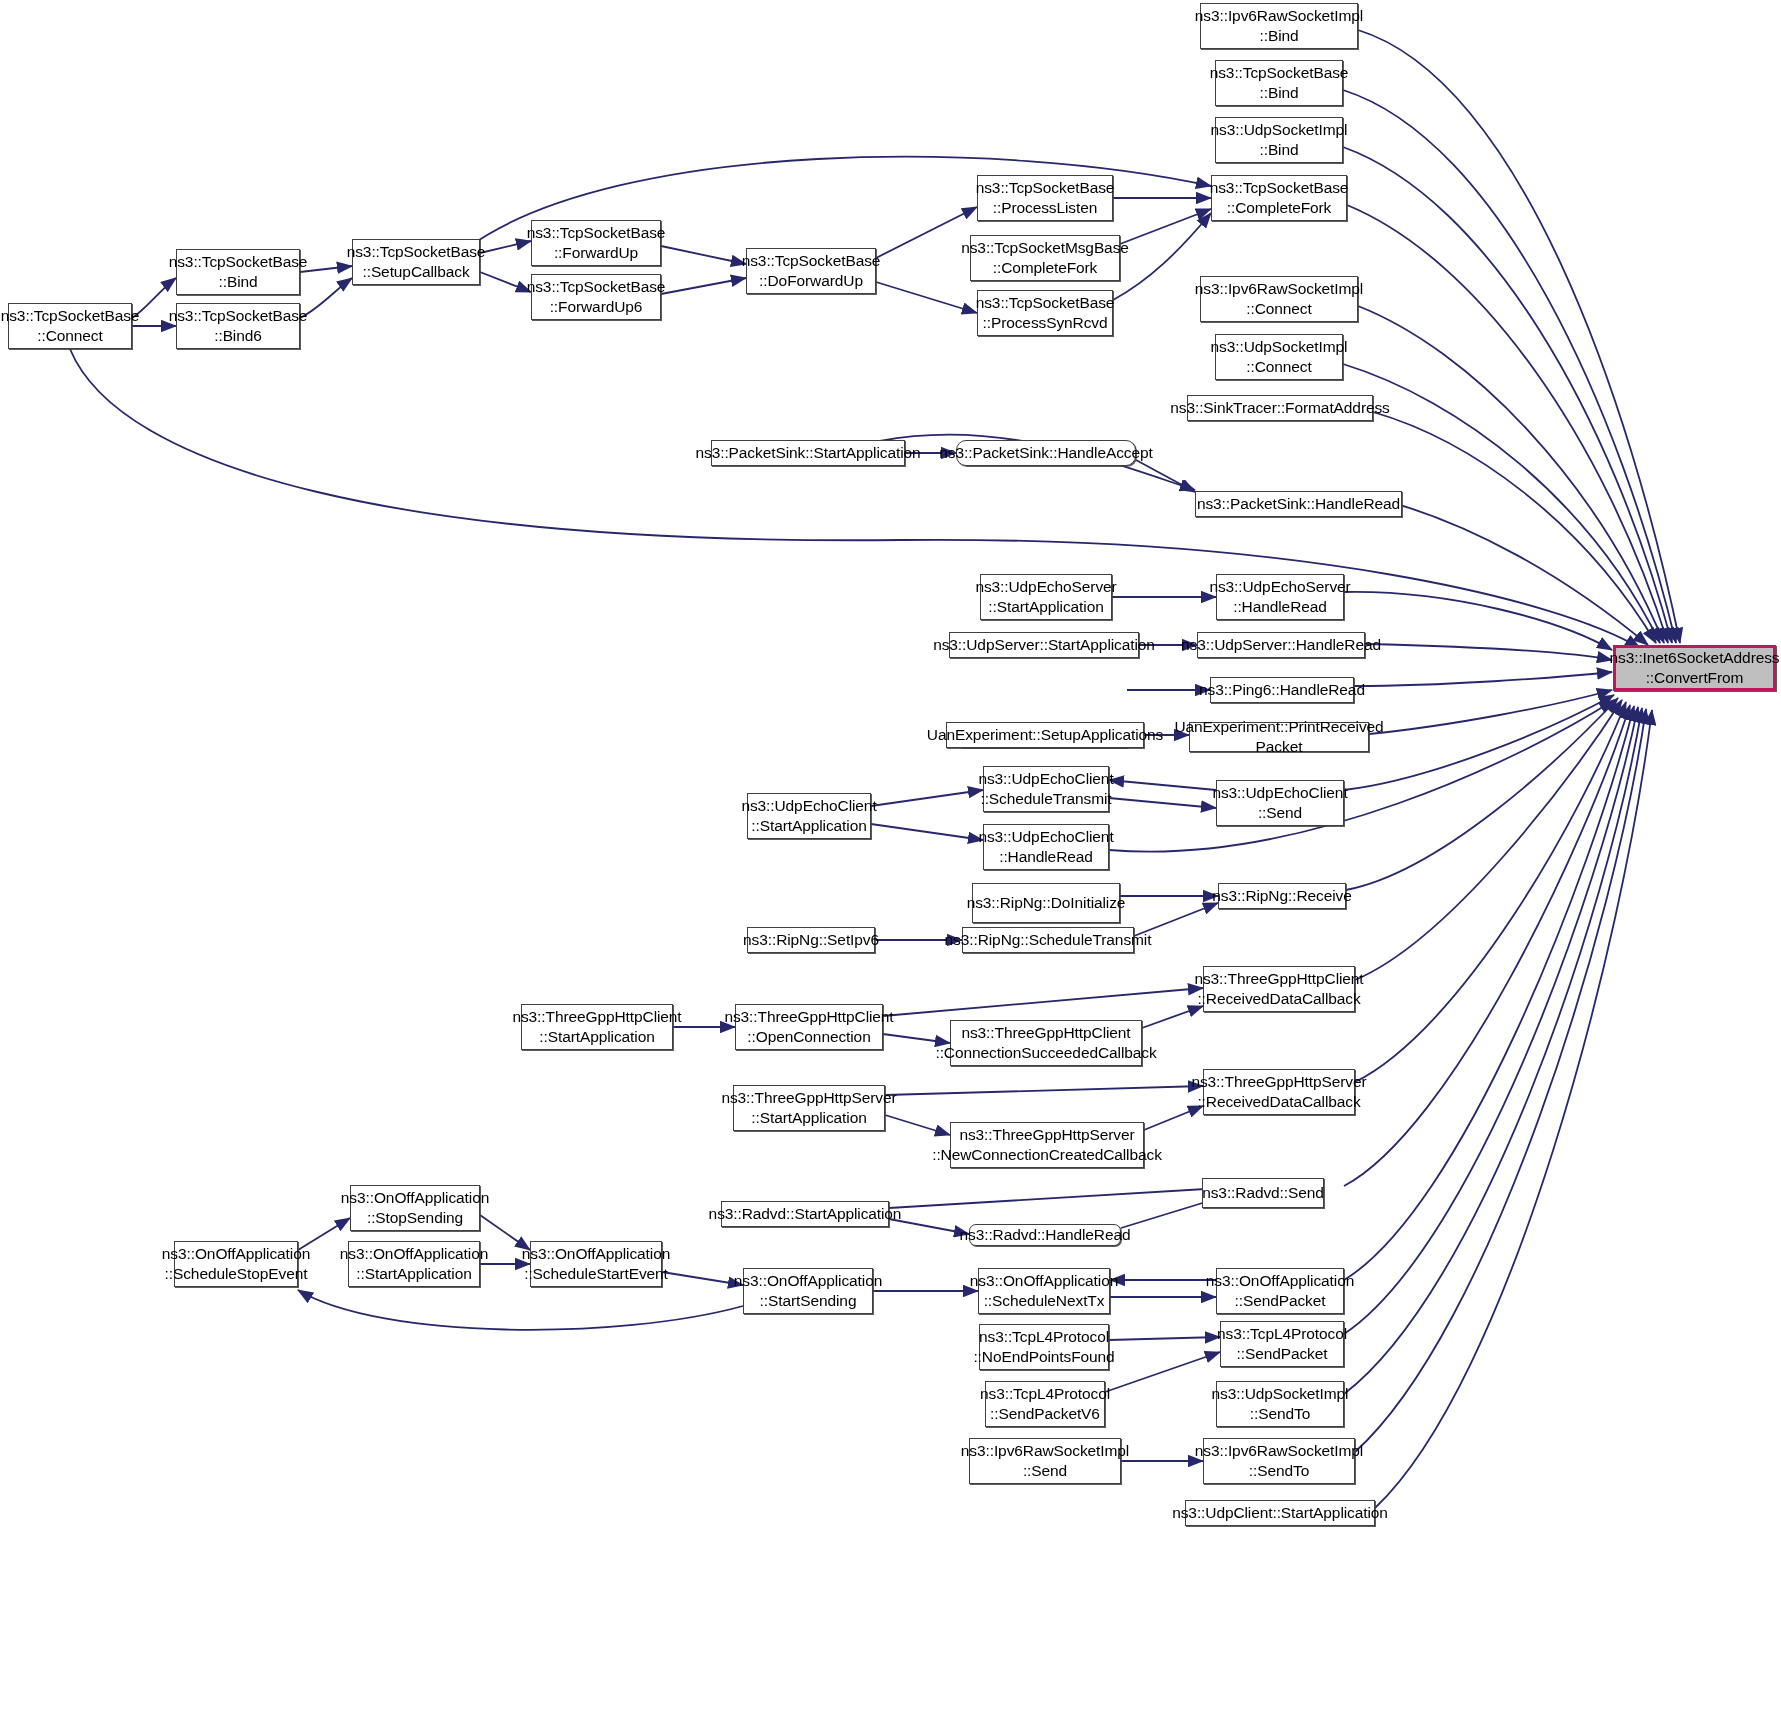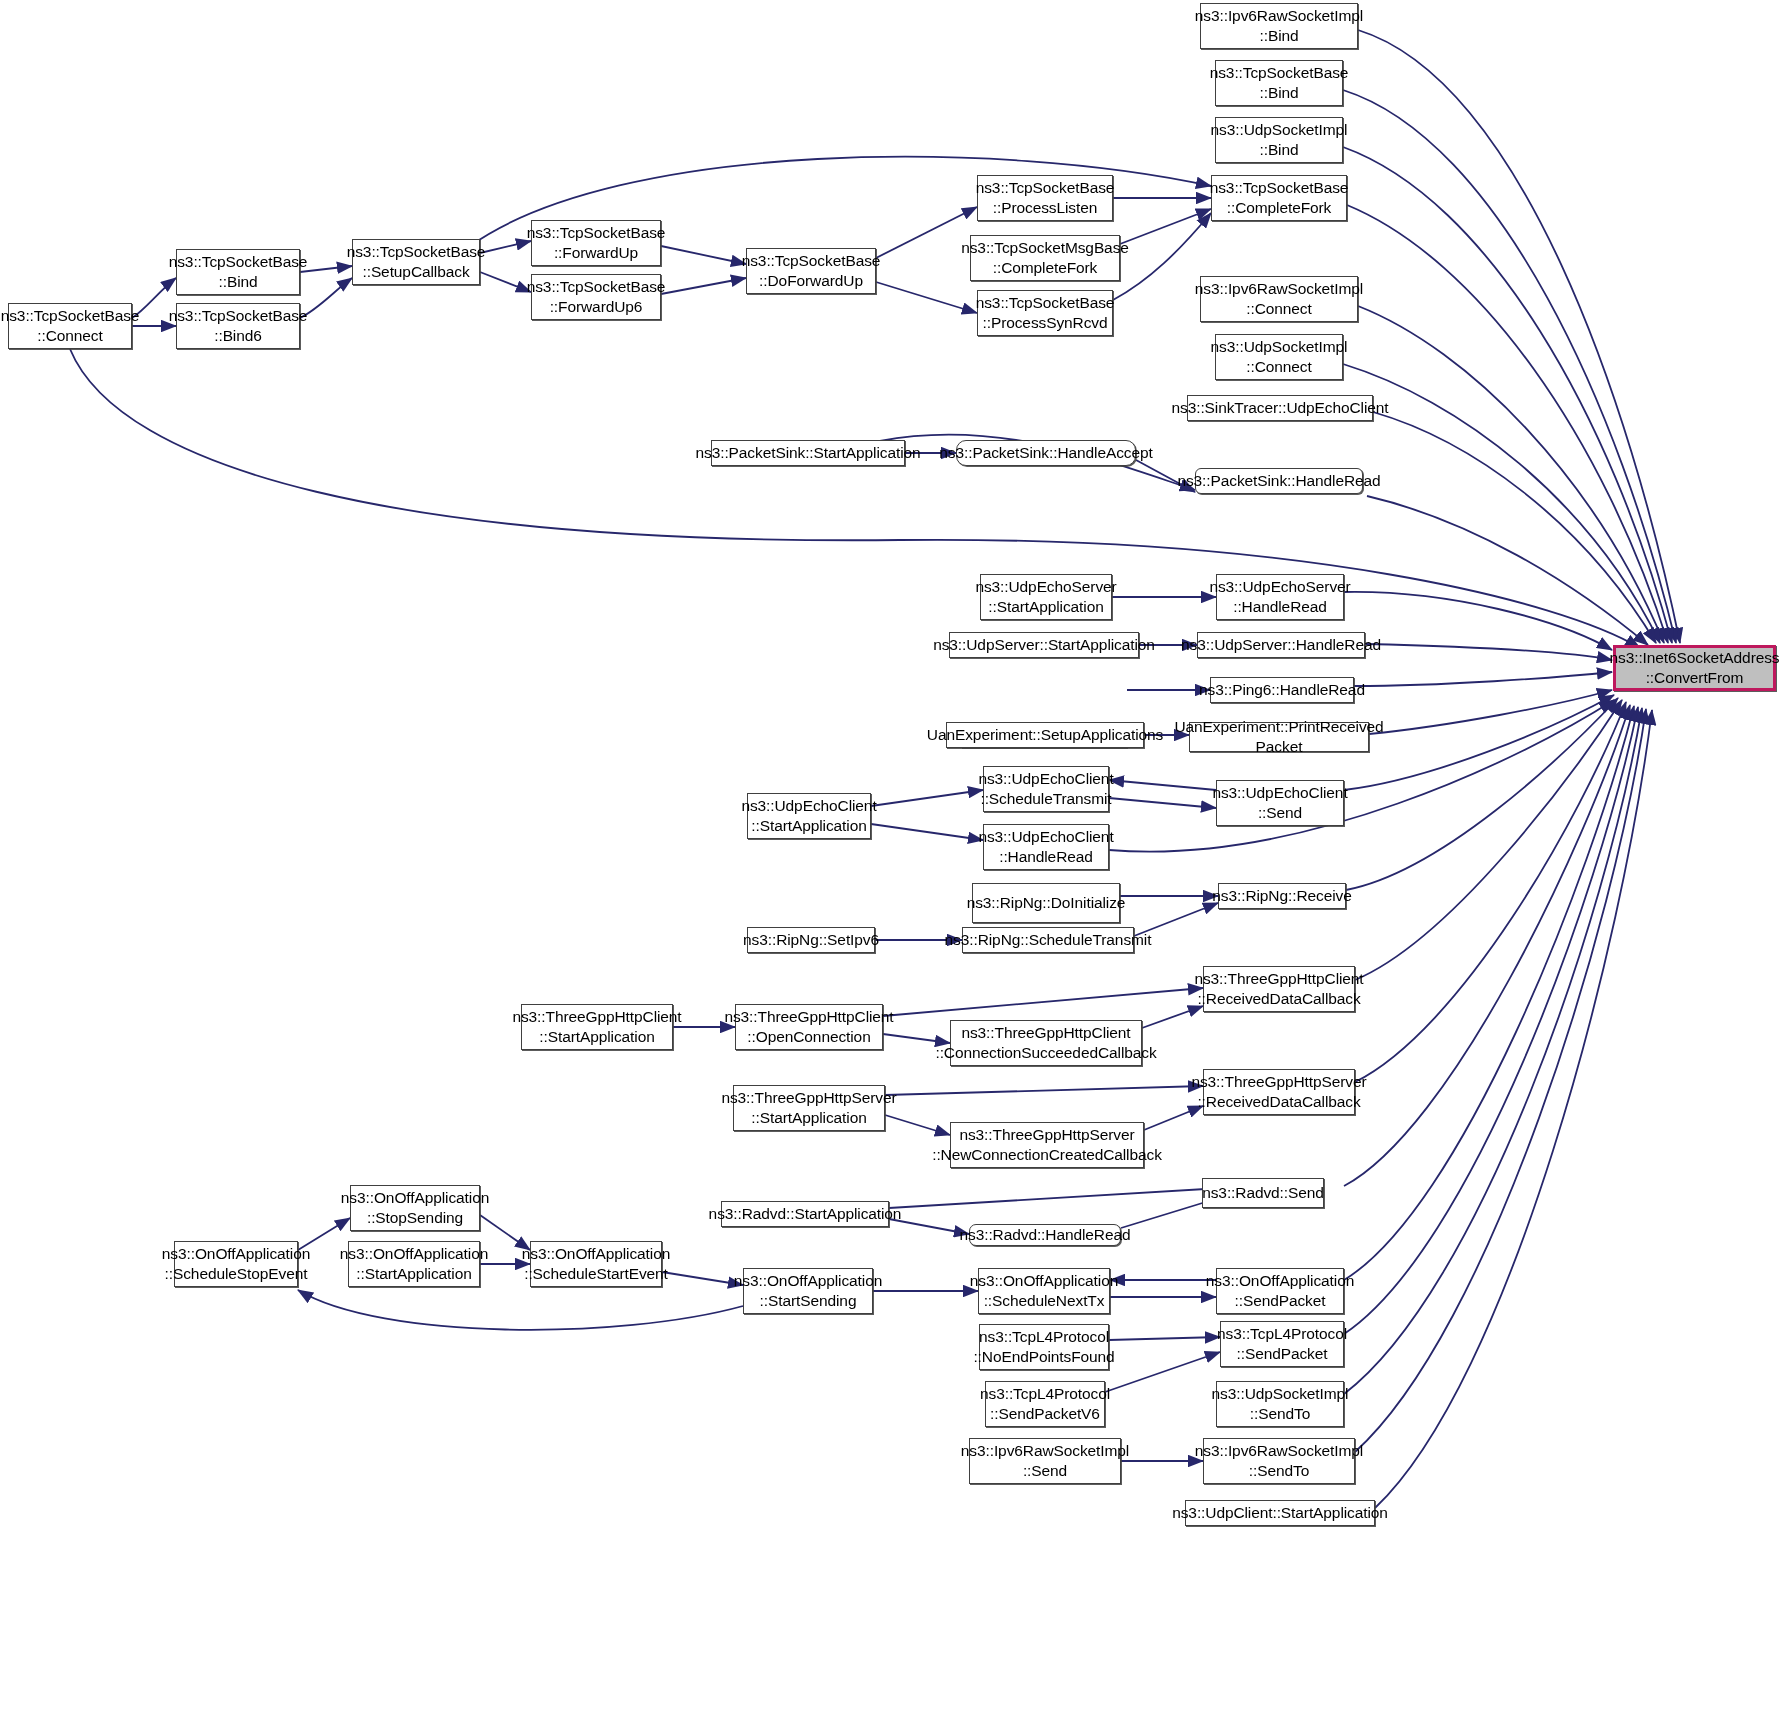--- a/index.html
+++ b/index.html
@@ -159,24 +159,24 @@
       <div class="node" style="left: 1215px; top: 60px; width: 128px; height: 46px;">ns3::TcpSocketBase
 ::Bind</div>
       <div class="node" style="left: 1215px; top: 117px; width: 128px; height: 46px;">ns3::UdpSocketImpl
 ::Bind</div>
       <div class="node" style="left: 1211px; top: 175px; width: 136px; height: 46px;">ns3::TcpSocketBase
 ::CompleteFork</div>
       <div class="node" style="left: 1200px; top: 276px; width: 158px; height: 46px;">ns3::Ipv6RawSocketImpl
 ::Connect</div>
       <div class="node" style="left: 1215px; top: 334px; width: 128px; height: 46px;">ns3::UdpSocketImpl
 ::Connect</div>
-      <div class="node" style="left: 1187px; top: 395px; width: 186px; height: 26px;">ns3::SinkTracer::UdpEchoClient</div>
+      <div class="node" style="left: 1187px; top: 395px; width: 186px; height: 26px;">ns3::SinkTracer::FormatAddress</div>
       <div class="node" style="left: 711px; top: 440px; width: 194px; height: 26px;">ns3::PacketSink::StartApplication</div>
       <div class="node" style="left: 956px; top: 440px; width: 180px; height: 26px; border-radius: 10px;">ns3::PacketSink::HandleAccept</div>
-      <div class="node" style="left: 1195px; top: 468px; width: 168px; height: 26px; border-radius: 6px;">ns3::PacketSink::HandleRead</div>
+      <div class="node" style="left: 1195px; top: 491px; width: 207px; height: 26px;">ns3::PacketSink::HandleRead</div>
       <div class="node" style="left: 980px; top: 574px; width: 132px; height: 46px;">ns3::UdpEchoServer
 ::StartApplication</div>
       <div class="node" style="left: 1216px; top: 574px; width: 128px; height: 46px;">ns3::UdpEchoServer
 ::HandleRead</div>
       <div class="node" style="left: 949px; top: 632px; width: 190px; height: 26px;">ns3::UdpServer::StartApplication</div>
       <div class="node" style="left: 1197px; top: 632px; width: 168px; height: 26px;">ns3::UdpServer::HandleRead</div>
       <div class="node" style="left: 961px; top: 677px; width: 166px; height: 26px; margin-top: 45px;">ns3::Ping6::StartApplication</div>
       <div class="node" style="left: 1210px; top: 677px; width: 144px; height: 26px;">ns3::Ping6::HandleRead</div>
       <div class="node" style="left: 946px; top: 722px; width: 198px; height: 26px;">UanExperiment::SetupApplications</div>
       <div class="node" style="left: 1189px; top: 722px; width: 180px; height: 30px;">UanExperiment::PrintReceived

